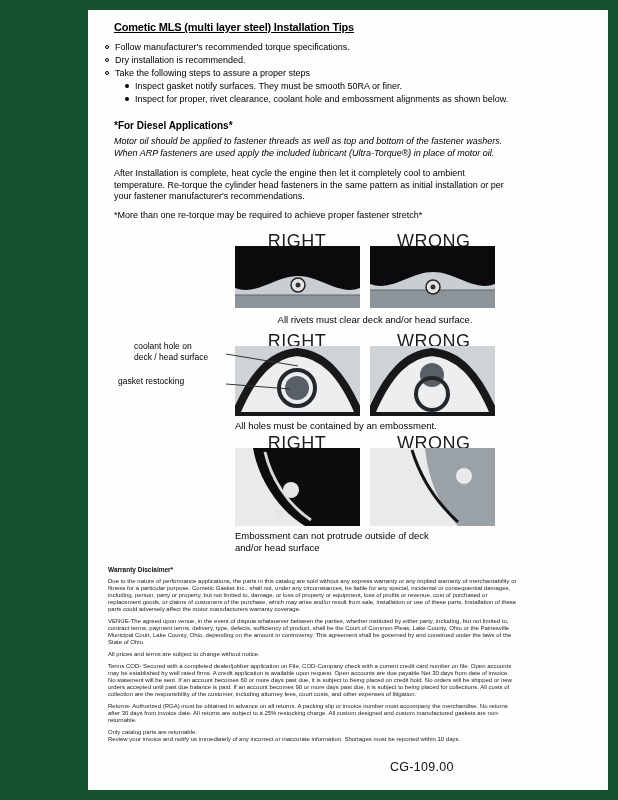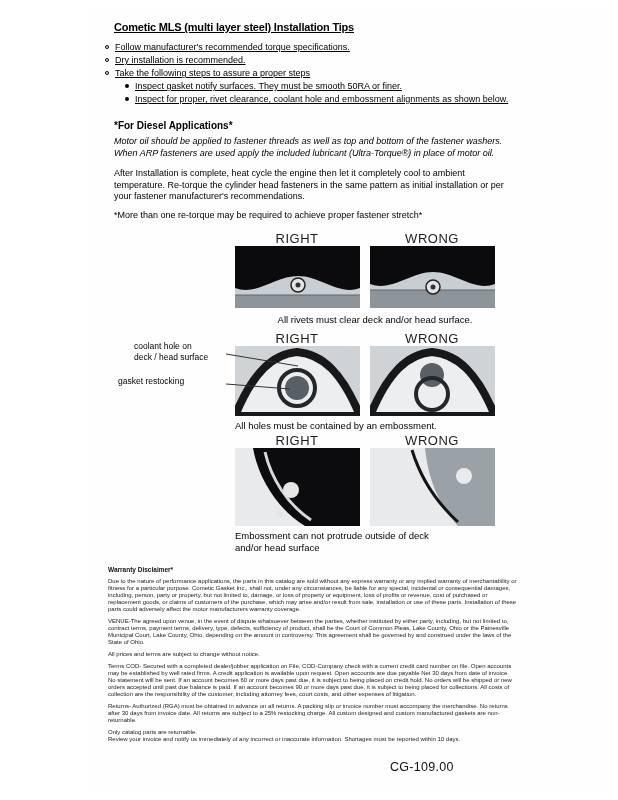--- a/index.html
+++ b/index.html
@@ -1,31 +1,31 @@
 <!DOCTYPE html>
 <html><head>
 <meta charset="utf-8">
 <style>
   * { margin:0; padding:0; box-sizing:border-box; }
   html,body { background:#1a1a1a; }
   body { font-family:"Liberation Sans", sans-serif; color:#000; }
-  .scan { position:relative; width:618px; height:800px; background:#ffffff; overflow:hidden; }
+  .scan { position:relative; width:618px; height:800px; background:#14532d; overflow:hidden; }
   .page { position:absolute; left:88px; top:10px; width:520px; height:780px; background:#fefefe; }
   .abs { position:absolute; }
 
   .title { font-size:11px; font-weight:bold; text-decoration:underline; letter-spacing:-0.2px; white-space:nowrap; }
 
-  .b-row { display:flex; align-items:flex-start; height:13px; font-size:9px; line-height:11px;text-decoration:underline; }
+  .b-row { display:flex; align-items:flex-start; height:13px; font-size:9px; line-height:11px; }
   .mk-o { flex:0 0 auto; width:4px; height:4px; border:1px solid #000; border-radius:50%; margin:3px 6px 0 1px; }
   .mk-f { flex:0 0 auto; width:4px; height:4px; background:#000; border-radius:50%; margin:3px 6px 0 21px; }
 
   .h2 { font-size:10px; font-weight:bold; }
   .body-text { font-size:9px; line-height:11.5px; }
 
-  .dg-label { width:70px; text-align:center; font-size:13px; letter-spacing:0.5px; color:#1c1c1c; }
+  .dg-label { width:70px; text-align:center; font-size:18px; letter-spacing:0.5px; color:#1c1c1c; }
   .panel { width:125px; }
   .panel svg { display:block; width:100%; height:100%; }
   .caption { font-size:9.5px; line-height:12px; color:#000; }
   .ann { font-size:8.5px; line-height:10.5px; color:#000; }
 
   .legal { width:410px; }
   .legal-h { font-size:6.5px; font-weight:bold; margin-bottom:5px; color:#111; }
   .legal-p { font-size:6px; line-height:7px; margin-bottom:5px; color:#222; }
   .legal-p.tight { margin-bottom:0; }
 

